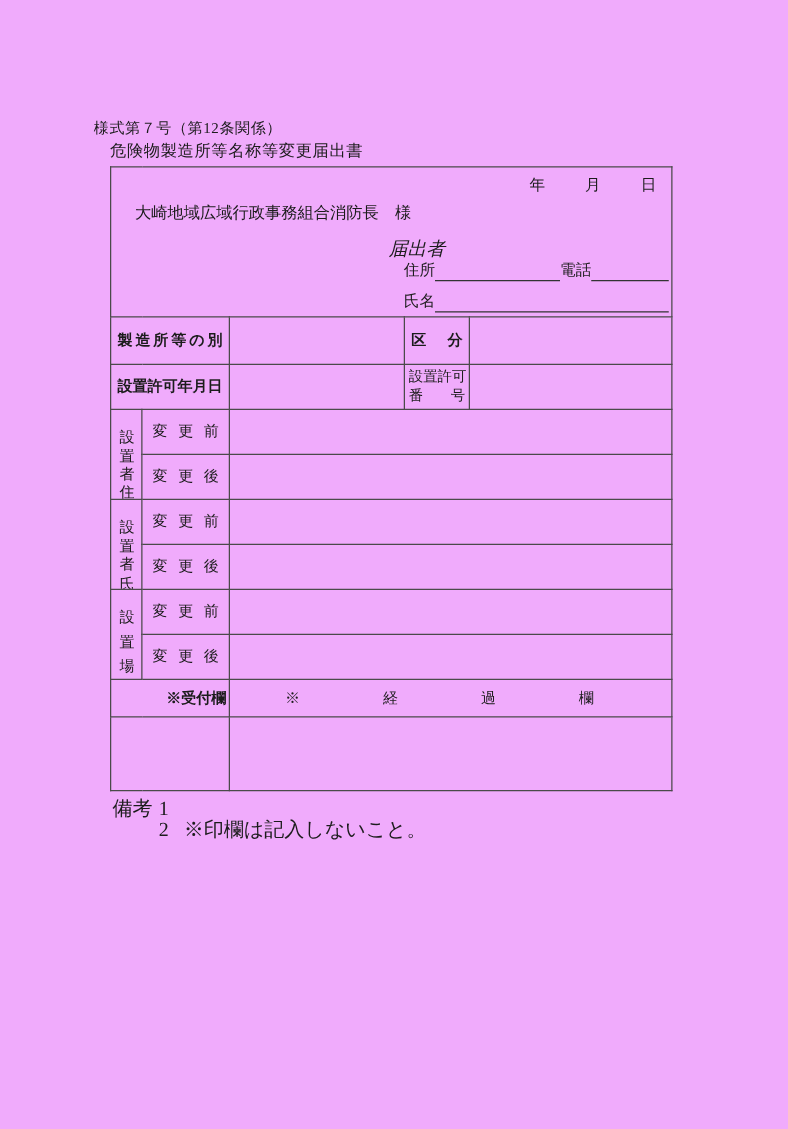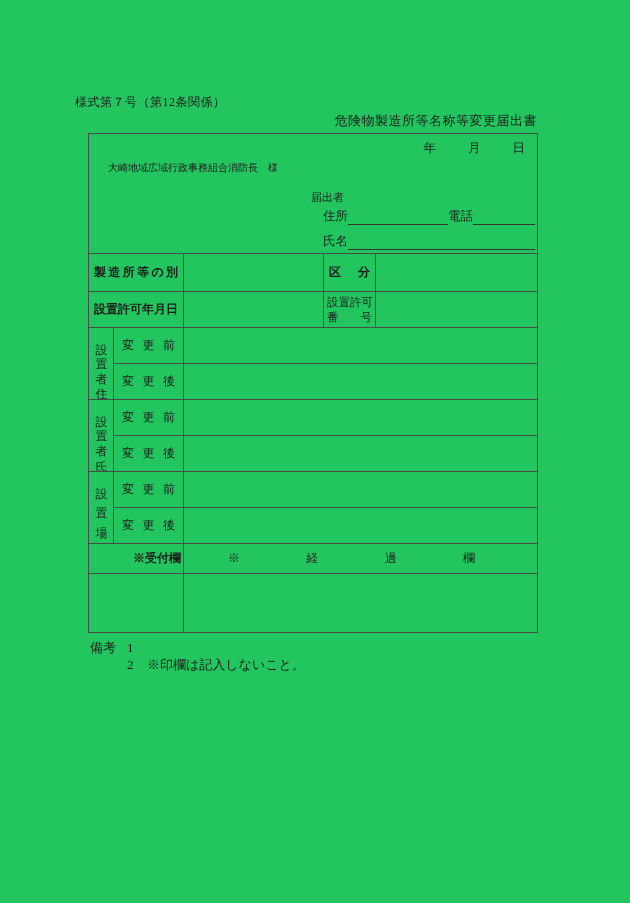--- a/index.html
+++ b/index.html
@@ -4,29 +4,29 @@
 <style>
   * { margin: 0; padding: 0; box-sizing: border-box; }
   html, body { width: 630px; height: 903px; }
   body {
     background: #ffffff;
     font-family: "Liberation Serif", "DejaVu Serif", serif;
     color: #1c1c1c;
     position: relative;
     overflow: hidden;
   }
-  .page { position: absolute; inset: 0; background: #22c55e; }
+  .page { position: absolute; inset: 0; background: #f0abfc; }
 
   .form-number {
     position: absolute; left: 75px; top: 94px;
     font-size: 12px; letter-spacing: 0.5px; white-space: nowrap;
   }
   .doc-title {
     position: absolute; left: 88px; top: 112px; width: 449px;
-    text-align: right; font-size: 13px; letter-spacing: 0.5px; white-space: nowrap;
+    text-align: left; font-size: 13px; letter-spacing: 0.5px; white-space: nowrap;
   }
 
   .form-box { position: absolute; left: 88px; top: 133px; }
   table.form-table {
     border-collapse: collapse; table-layout: fixed; width: 449px;
   }
   table.form-table td {
     border: 1px solid #4a4a4a;
     font-size: 12px;
     vertical-align: middle;
@@ -38,22 +38,22 @@
   tr.r38 td { height: 38px; }
   tr.r36 td { height: 36px; }
   tr.r30 td { height: 30px; padding-left: 44px; }
   tr.r59 td { height: 59px; }
 
   .header-cell { position: relative; }
   .date-line {
     position: absolute; top: 6px; right: 12px;
     display: flex; gap: 32px; font-size: 12.5px;
   }
-  .addressee { position: absolute; left: 19px; top: 27px; font-size: 10px; white-space: nowrap; }
-  .declarant { position: absolute; left: 222px; top: 56px; font-size: 11px; }
+  .addressee { position: absolute; left: 19px; top: 27px; font-size: 13px; white-space: nowrap; }
+  .declarant { position: absolute; left: 222px; top: 56px; font-size: 15px; font-style: italic; }
   .addr-line { position: absolute; left: 234px; top: 74px; display: flex; align-items: flex-start; font-size: 12.5px; }
   .name-line { position: absolute; left: 234px; top: 99px; display: flex; align-items: flex-start; font-size: 12.5px; }
   .fill-line { display: inline-block; border-bottom: 1px solid #333; height: 17px; }
   .w100 { width: 100px; } .w62 { width: 62px; } .w187 { width: 187px; }
 
   .lbl { padding: 0 6px; white-space: nowrap; }
   .just { text-align: justify; text-align-last: justify; }
   .pad5 { padding: 0 5px; font-weight: bold; }
   .pad8 { padding: 0 8px; }
   .padwide { padding: 0 62px; }
@@ -65,21 +65,21 @@
 
   td.vlbl { position: relative; padding: 0; }
   .vwrap {
     position: absolute; top: 6px; bottom: 6px; left: 50%;
     transform: translateX(-50%);
     writing-mode: vertical-rl; text-orientation: mixed;
     text-align: justify; text-align-last: justify;
     font-size: 12px; line-height: 13px;
   }
 
-  .notes { position: absolute; left: 90px; top: 639px; font-size: 13px; }
+  .notes { position: absolute; left: 90px; top: 639px; font-size: 16px; }
   .note-row { display: flex; line-height: 17px; white-space: nowrap; }
   .note-label { width: 37px; }
   .note-num { width: 20px; }
 </style>
 </head>
 <body>
 
 <div class="page">
 
   <div class="form-number">様式第７号（第12条関係）</div>

